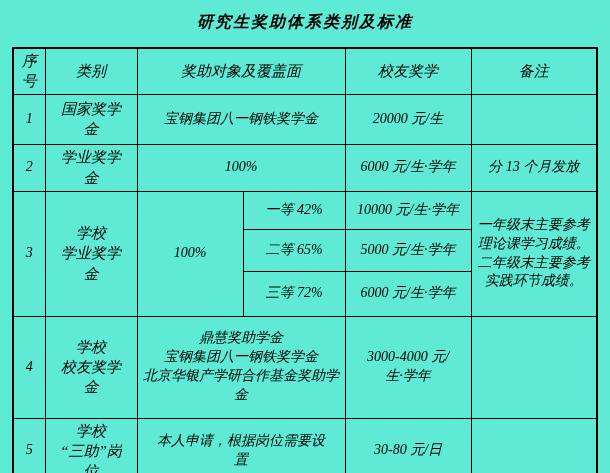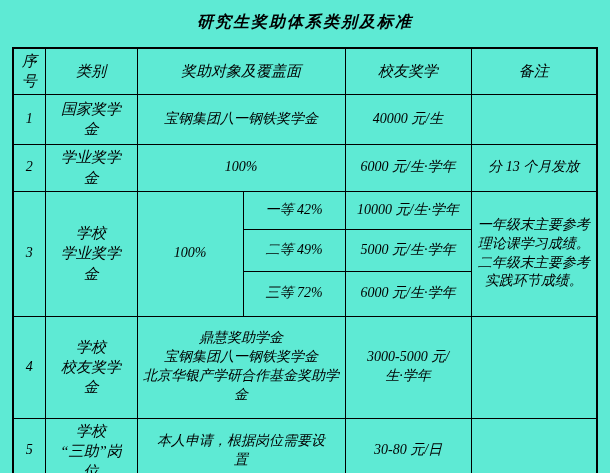--- a/index.html
+++ b/index.html
@@ -85,21 +85,21 @@
       <th class="bold fs15" colspan="2">奖助对象及覆盖面</th>
       <th class="bold fs15">校友奖学</th>
       <th class="bold fs15">备注</th>
     </tr>
 
     <tr class="h-r1">
       <td>1</td>
       <td class="bold fs15 preline">国家奖学
 金</td>
       <td colspan="2">宝钢集团八一钢铁奖学金</td>
-      <td>40000 元/生</td>
+      <td>20000 元/生</td>
       <td></td>
     </tr>
 
     <tr class="h-r2">
       <td>2</td>
       <td class="bold fs15 preline">学业奖学
 金</td>
       <td colspan="2">100%</td>
       <td>6000 元/生·学年</td>
       <td class="left">分 13 个月发放</td>
@@ -110,37 +110,37 @@
       <td rowspan="3" class="bold fs15 preline">学校
 学业奖学
 金</td>
       <td rowspan="3">100%</td>
       <td>一等 42%</td>
       <td>10000 元/生·学年</td>
       <td rowspan="3" class="left preline">一年级末主要参考理论课学习成绩。
 二年级末主要参考实践环节成绩。</td>
     </tr>
     <tr class="h-r3b">
-      <td>二等 49%</td>
+      <td>二等 65%</td>
       <td>5000 元/生·学年</td>
     </tr>
     <tr class="h-r3c">
       <td>三等 72%</td>
       <td>6000 元/生·学年</td>
     </tr>
 
     <tr class="h-r4">
       <td>4</td>
       <td class="bold fs15 preline">学校
 校友奖学
 金</td>
       <td colspan="2" class="preline">鼎慧奖助学金
 宝钢集团八一钢铁奖学金
 北京华银产学研合作基金奖助学金</td>
-      <td class="preline">3000-5000 元/
+      <td class="preline">3000-4000 元/
 生·学年</td>
       <td></td>
     </tr>
 
     <tr class="h-r5">
       <td>5</td>
       <td class="bold fs15 preline">学校
 “三助”岗
 位</td>
       <td colspan="2" class="preline">本人申请，根据岗位需要设

